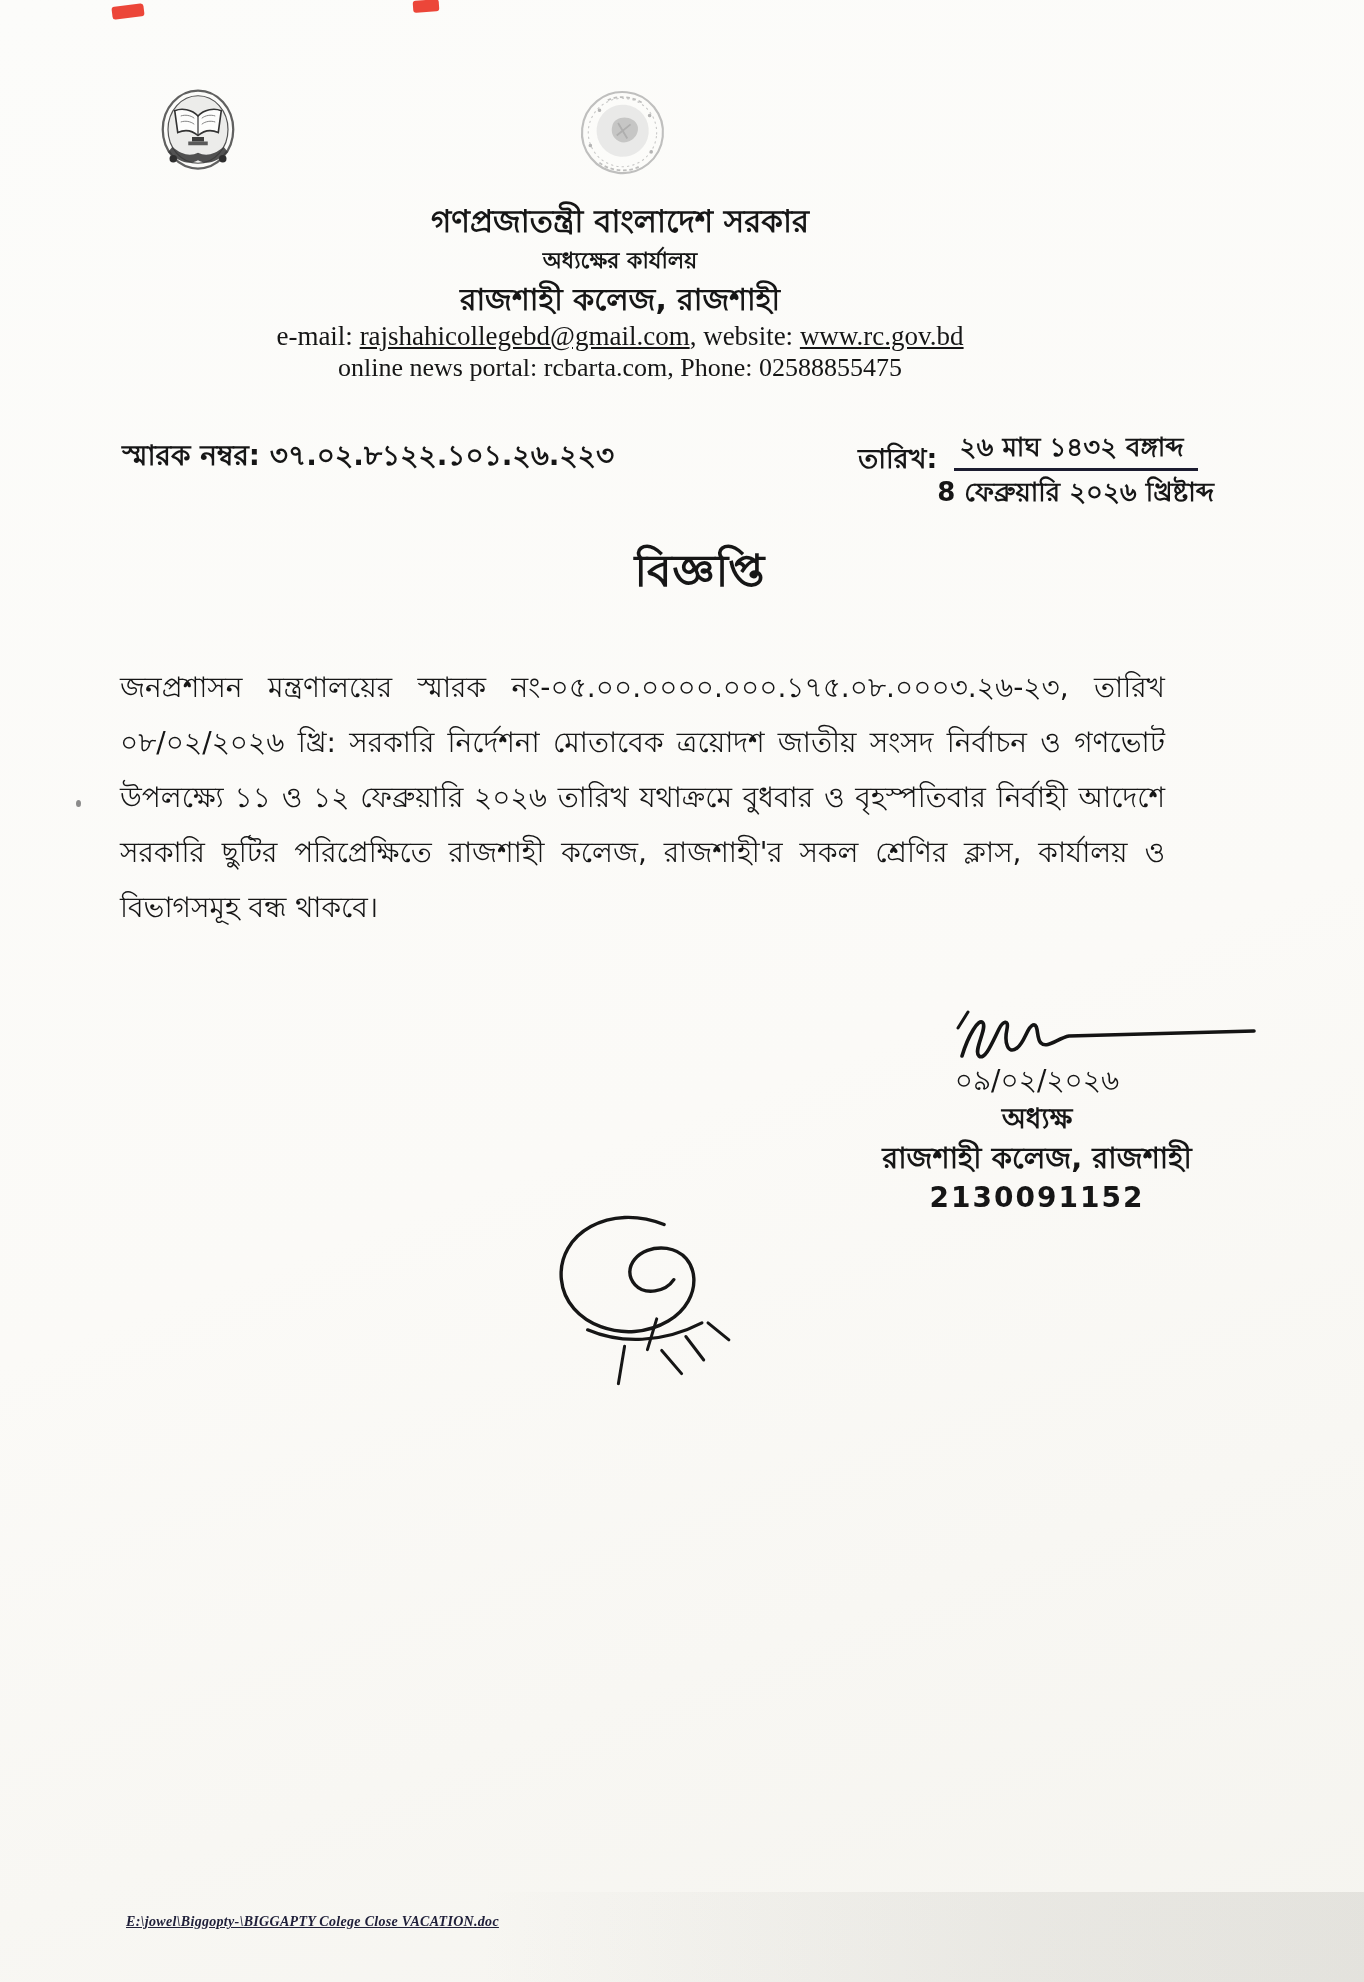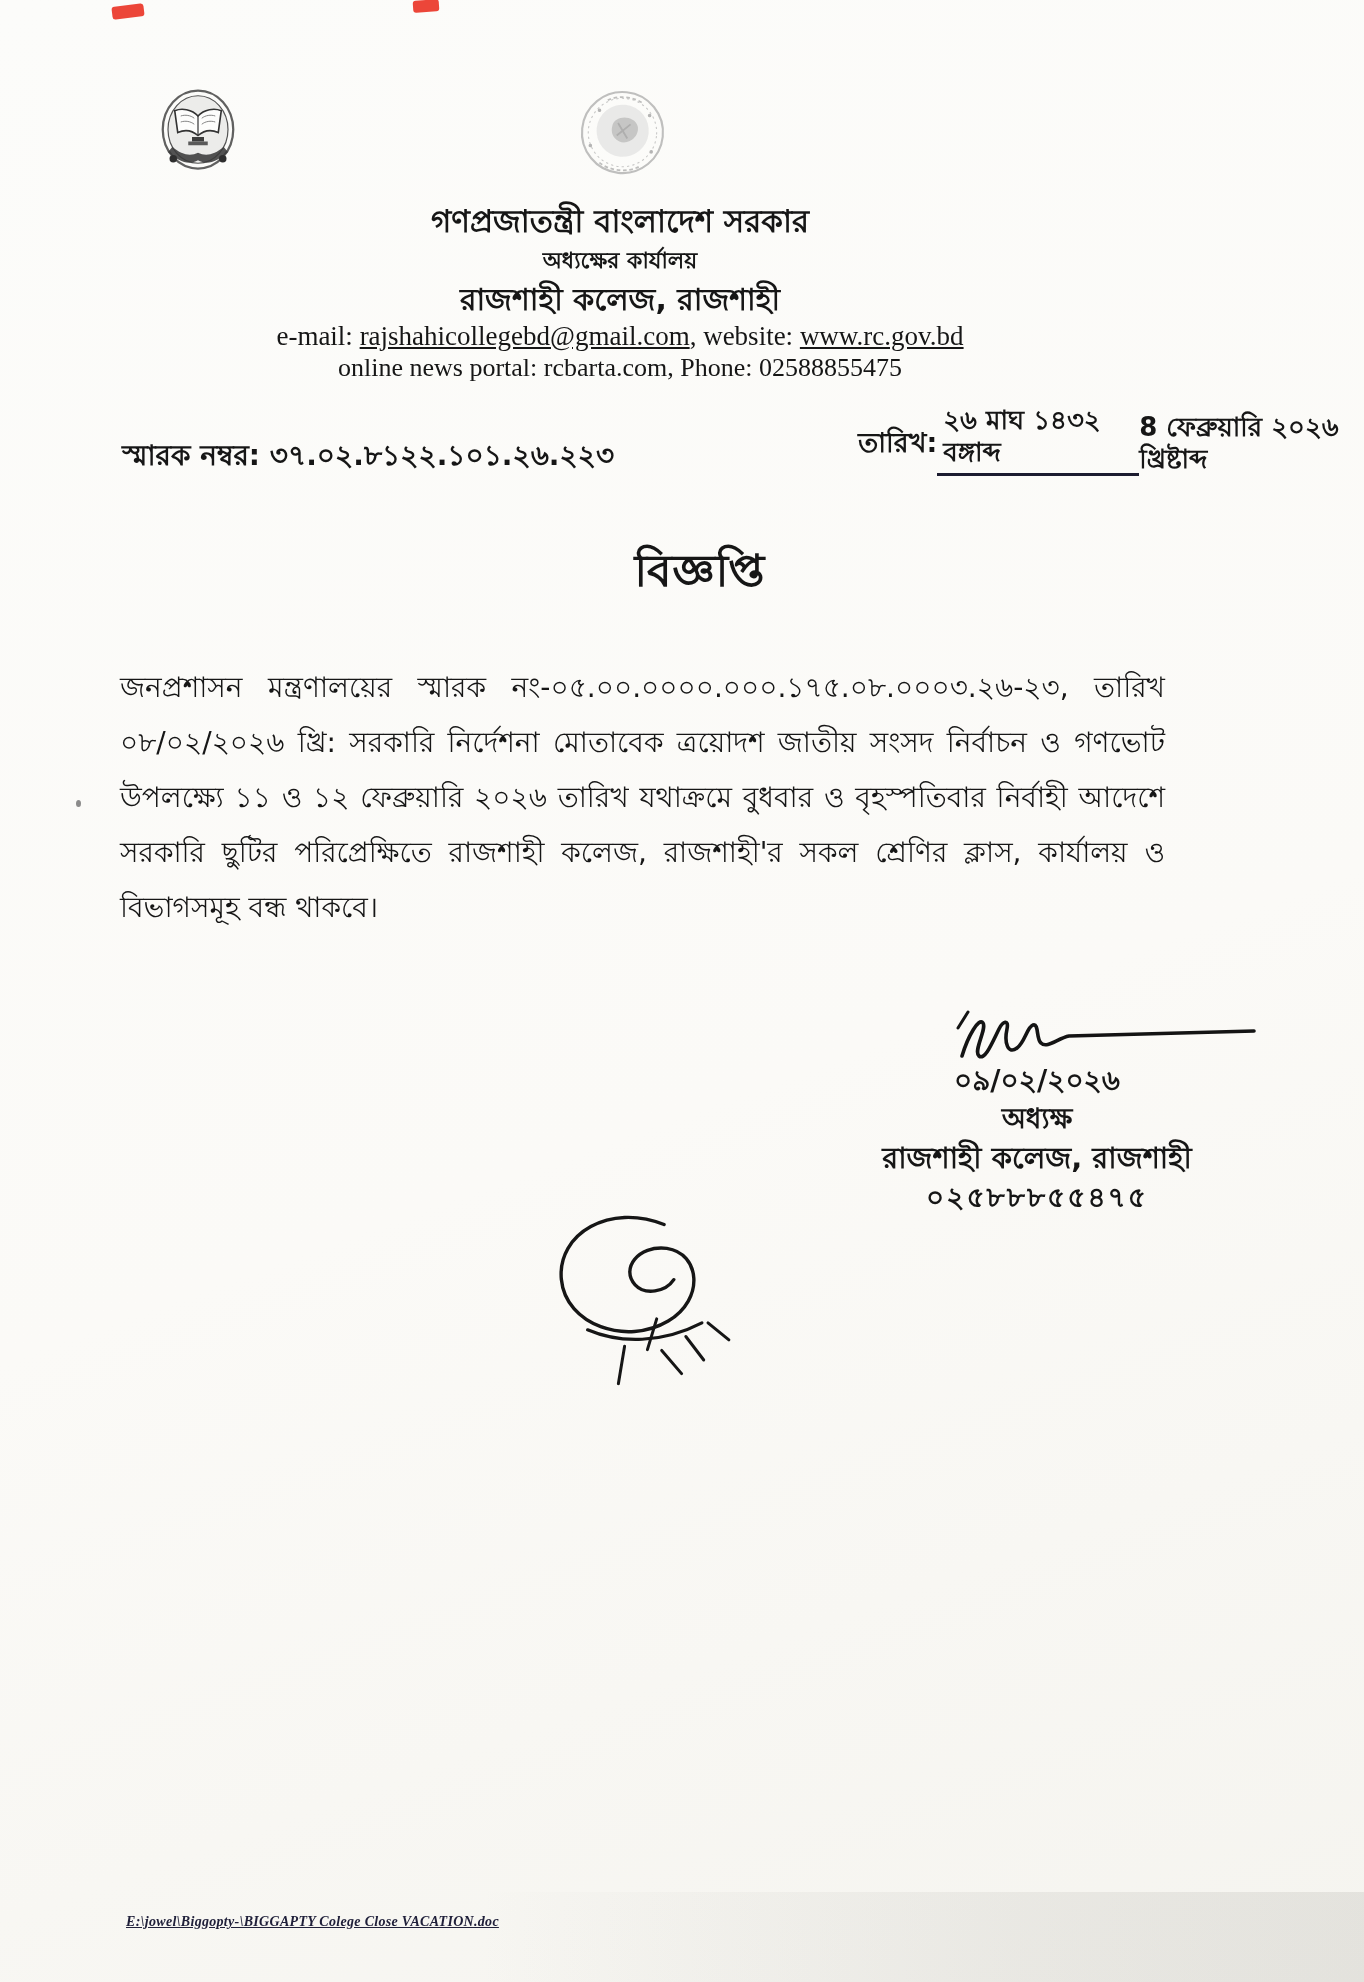--- a/index.html
+++ b/index.html
@@ -29,35 +29,35 @@
   }
   .hdr-line1{font-size:31px;line-height:42px;font-weight:600;}
   .hdr-line2{font-size:22px;line-height:38px;font-weight:600;}
   .hdr-line3{font-size:30px;line-height:40px;font-weight:600;}
   .hdr-contact{font-family:"Liberation Serif",serif;font-size:27px;line-height:33px;}
   .hdr-portal{font-family:"Liberation Serif",serif;font-size:26px;line-height:30px;text-align:center;}
   .u{text-decoration:underline;}
   .memo-number{position:absolute;left:122px;top:434px;font-size:28px;font-weight:600;text-align:right;}
   .date-block{position:absolute;left:858px;top:404px;display:flex;align-items:center;gap:0;}
   .date-label{font-size:27px;font-weight:600;transform:translateY(4px);}
-  .date-stack{display:inline-flex;flex-direction:row;align-items:center;}
+  .date-stack{display:inline-flex;flex-direction:column;align-items:center;margin-top:27px;}
   .date-top{font-size:26px;line-height:32px;font-weight:600;padding:0 14px 5px 6px;border-bottom:3px solid #1c1c30;}
   .date-bottom{font-size:26px;line-height:32px;font-weight:600;padding-top:5px;}
   .notice-title{
     position:absolute;left:0;top:538px;width:1400px;text-align:center;
     font-size:44px;font-weight:700;letter-spacing:1px;
   }
   .notice-body{
     position:absolute;left:120px;top:660px;width:1045px;
     font-size:28px;line-height:55px;text-align:justify;
   }
   .margin-dot{position:absolute;left:76px;top:800px;width:5px;height:7px;background:#6f6f6f;border-radius:50%;opacity:.8;}
   .sig1{position:absolute;left:948px;top:998px;width:322px;height:74px;}
   .sign-block{position:absolute;left:868px;top:1062px;width:338px;text-align:center;}
-  .sign-date{font-size:28px;line-height:38px;font-weight:700;}
+  .sign-date{font-size:28px;line-height:38px;font-weight:400;}
   .sign-designation{font-size:28px;line-height:38px;font-weight:700;}
   .sign-institution{font-size:29px;line-height:40px;font-weight:600;}
   .sign-phone{font-size:28px;line-height:40px;font-weight:600;letter-spacing:2px;}
   .sig2{position:absolute;left:532px;top:1192px;width:230px;height:195px;transform:rotate(-9deg);}
   .footer-path{
     position:absolute;left:126px;top:1914px;
     font-family:"Liberation Serif",serif;font-size:14px;font-style:italic;font-weight:700;
     text-decoration:underline;color:#20203a;letter-spacing:.3px;
   }
   svg{display:block;width:100%;height:100%;}
@@ -127,21 +127,21 @@
     <svg viewBox="0 0 322 74" aria-hidden="true">
       <path d="M14,58 C20,38 31,19 35,25 C39,31 25,53 31,58 C37,63 45,43 51,31 C55,23 61,21 59,31 C56,45 60,57 69,50 C77,44 79,29 85,27 C91,25 88,41 93,45 C99,51 110,40 121,38 L306,33" fill="none" stroke="#141414" stroke-width="3.6" stroke-linecap="round" stroke-linejoin="round"></path>
       <path d="M10,30 L20,14" fill="none" stroke="#141414" stroke-width="3" stroke-linecap="round"></path>
     </svg>
   </div>
 
   <div class="sign-block">
     <div class="sign-date">০৯/০২/২০২৬</div>
     <div class="sign-designation">অধ্যক্ষ</div>
     <div class="sign-institution">রাজশাহী কলেজ, রাজশাহী</div>
-    <div class="sign-phone">০২৫৮৮৮৫৫৪৭৫</div>
+    <div class="sign-phone">2130091152</div>
   </div>
 
   <div class="sig2">
     <svg viewBox="0 0 230 195" aria-hidden="true">
       <path d="M142,36 C92,6 35,28 32,74 C29,120 86,150 131,132 C171,116 173,70 141,60 C113,52 92,73 104,91 C112,103 133,103 143,92" fill="none" stroke="#161616" stroke-width="3.4" stroke-linecap="round"></path>
       <path d="M50,128 C80,147 122,153 164,139" fill="none" stroke="#161616" stroke-width="3.2" stroke-linecap="round"></path>
       <path d="M84,150 L72,186 M106,157 L120,128 M120,160 L136,186 M146,150 L160,176 M170,140 L188,160" fill="none" stroke="#161616" stroke-width="3" stroke-linecap="round"></path>
     </svg>
   </div>
 

